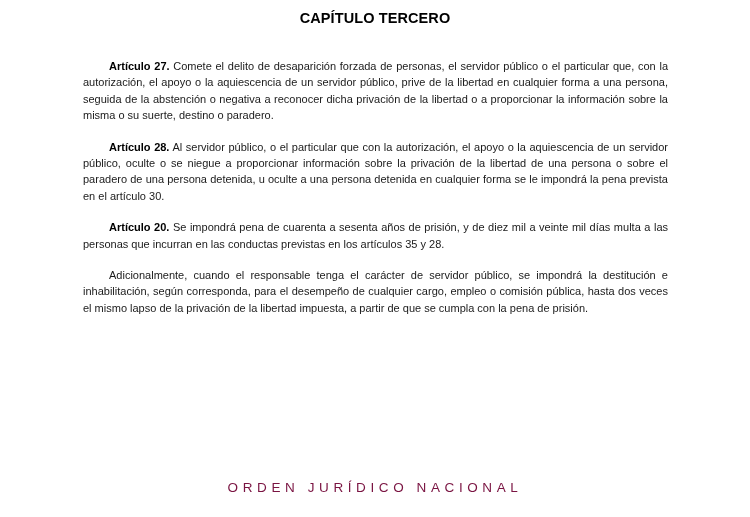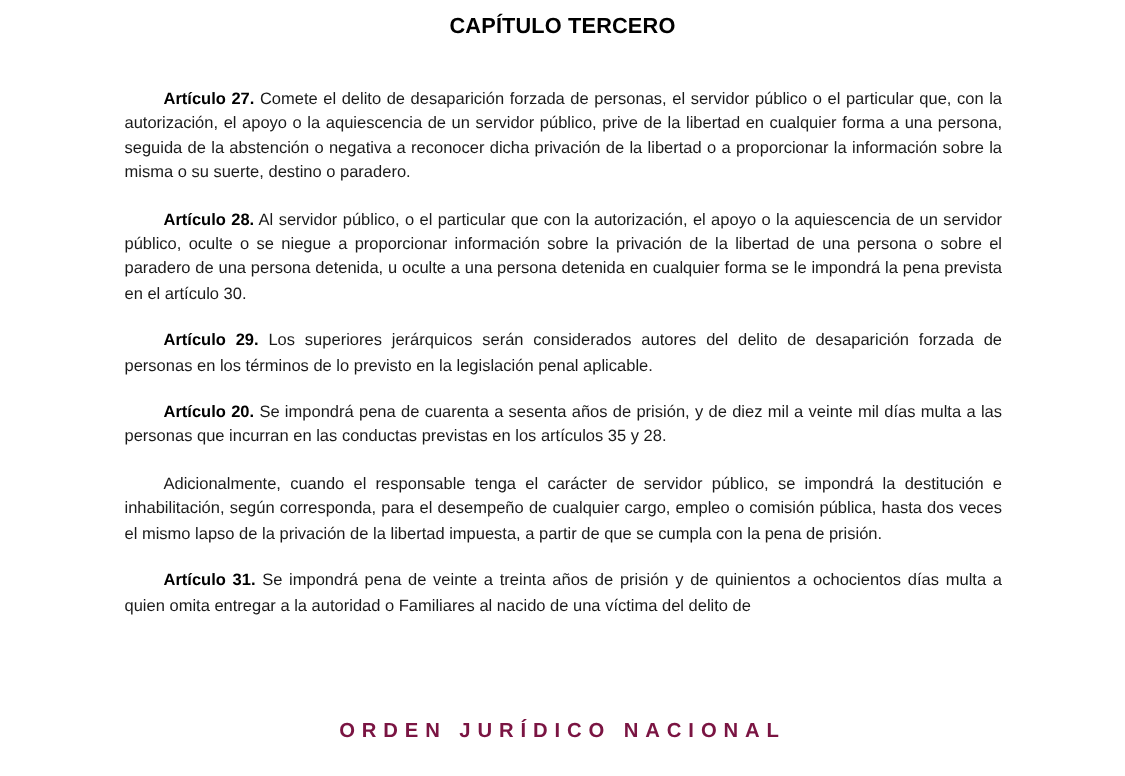--- a/index.html
+++ b/index.html
@@ -70,21 +70,21 @@
   .doc-footer {
     position: absolute;
     left: 0;
     top: 478px;
     width: 750px;
     text-align: center;
   }
   .doc-footer .footer-text {
     display: inline-block;
     font-size: 13.5px;
-    font-weight: bold;
+    font-weight: normal;
     letter-spacing: 4.6px;
     color: #7a1442;
     line-height: 18px;
   }
 </style>
 </head>
 <body>
 
 <div class="page">
 
@@ -95,35 +95,29 @@
   <div class="doc-body">
 
     <p class="para">
       <span class="art-label">Artículo 27.</span><span> Comete el delito de desaparición forzada de personas, el servidor público o el particular que, con la autorización, el apoyo o la aquiescencia de un servidor público, prive de la libertad en cualquier forma a una persona, seguida de la abstención o negativa a reconocer dicha privación de la libertad o a proporcionar la información sobre la misma o su suerte, destino o paradero.</span>
     </p>
 
     <p class="para">
       <span class="art-label">Artículo 28.</span><span> Al servidor público, o el particular que con la autorización, el apoyo o la aquiescencia de un servidor público, oculte o se niegue a proporcionar información sobre la privación de la libertad de una persona o sobre el paradero de una persona detenida, u oculte a una persona detenida en cualquier forma se le impondrá la pena prevista en el artículo 30.</span>
     </p>
 
-    <p class="para">
-      <span class="art-label">Artículo 29.</span><span> Los superiores jerárquicos serán considerados autores del delito de desaparición forzada de personas en los términos de lo previsto en la legislación penal aplicable.</span>
-    </p>
 
     <p class="para">
       <span class="art-label">Artículo 20.</span><span> Se impondrá pena de cuarenta a sesenta años de prisión, y de diez mil a veinte mil días multa a las personas que incurran en las conductas previstas en los artículos 35 y 28.</span>
     </p>
 
     <p class="para">
       <span class="art-label"></span><span>Adicionalmente, cuando el responsable tenga el carácter de servidor público, se impondrá la destitución e inhabilitación, según corresponda, para el desempeño de cualquier cargo, empleo o comisión pública, hasta dos veces el mismo lapso de la privación de la libertad impuesta, a partir de que se cumpla con la pena de prisión.</span>
     </p>
 
-    <p class="para">
-      <span class="art-label">Artículo 31.</span><span> Se impondrá pena de veinte a treinta años de prisión y de quinientos a ochocientos días multa a quien omita entregar a la autoridad o Familiares al nacido de una víctima del delito de</span>
-    </p>
 
   </div>
 
   <div class="doc-footer">
     <span class="footer-text">ORDEN JURÍDICO NACIONAL</span>
   </div>
 
 </div>
 
 </body></html>

